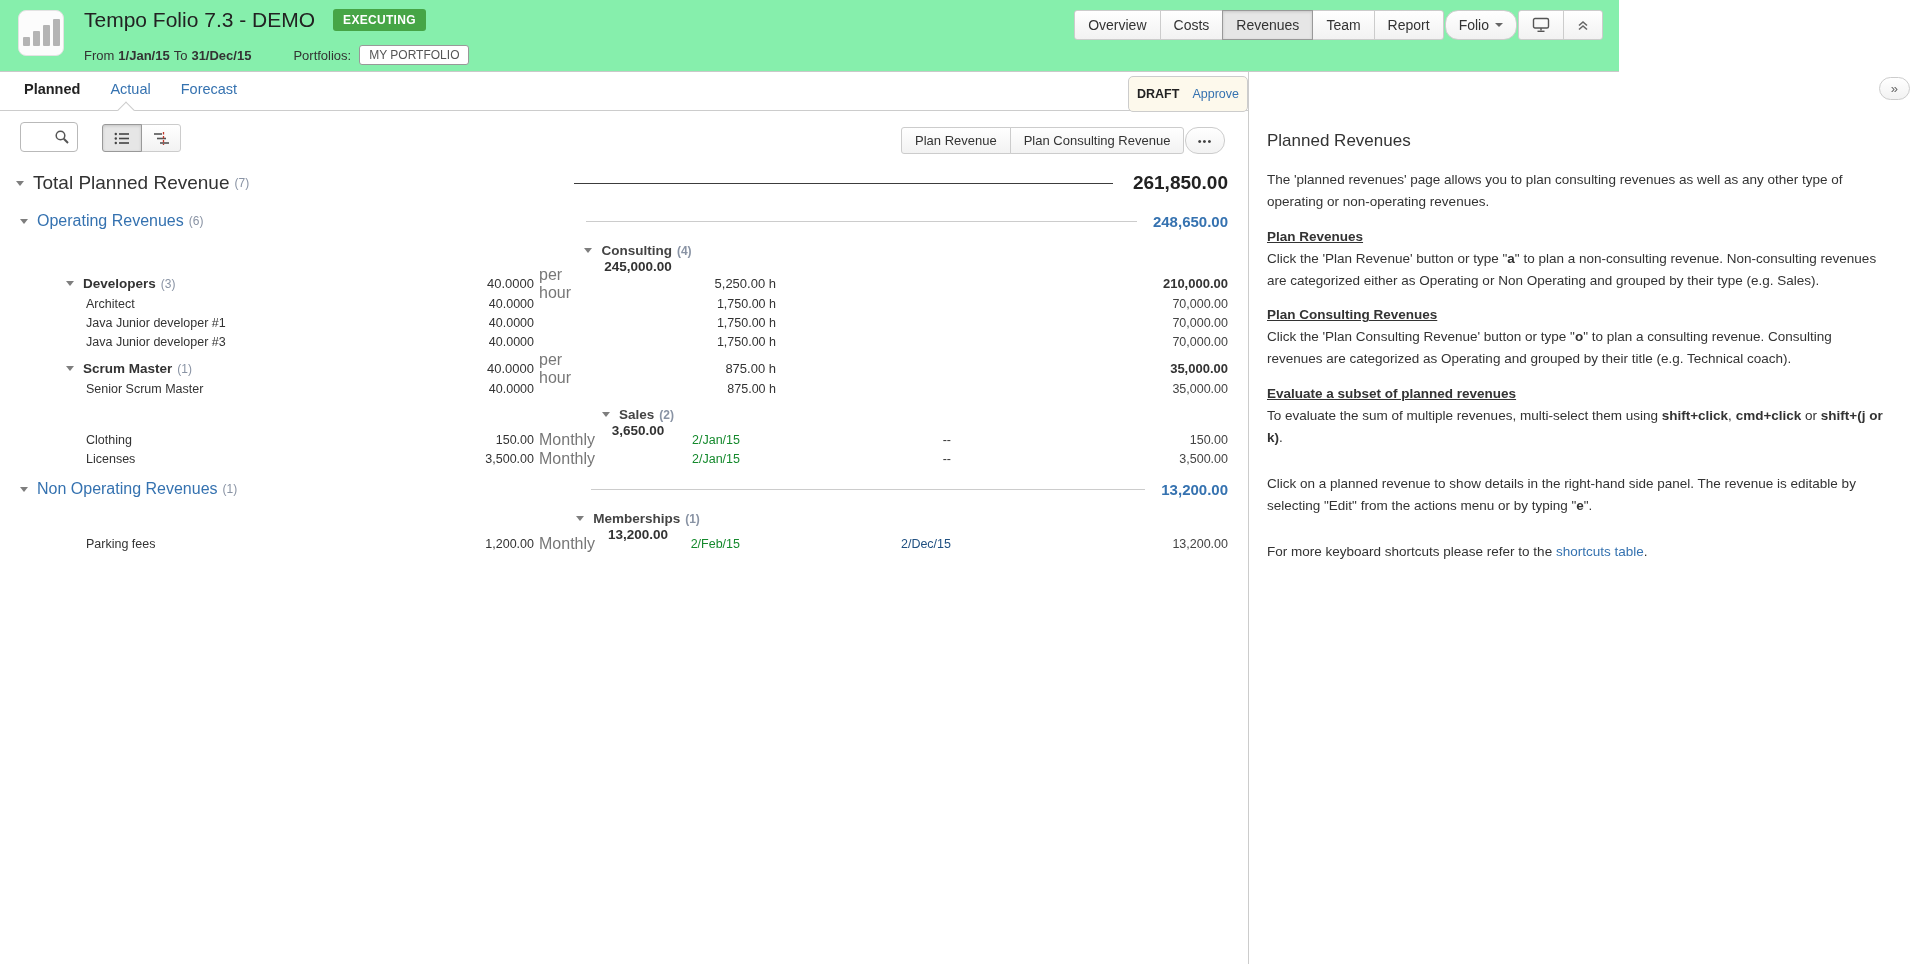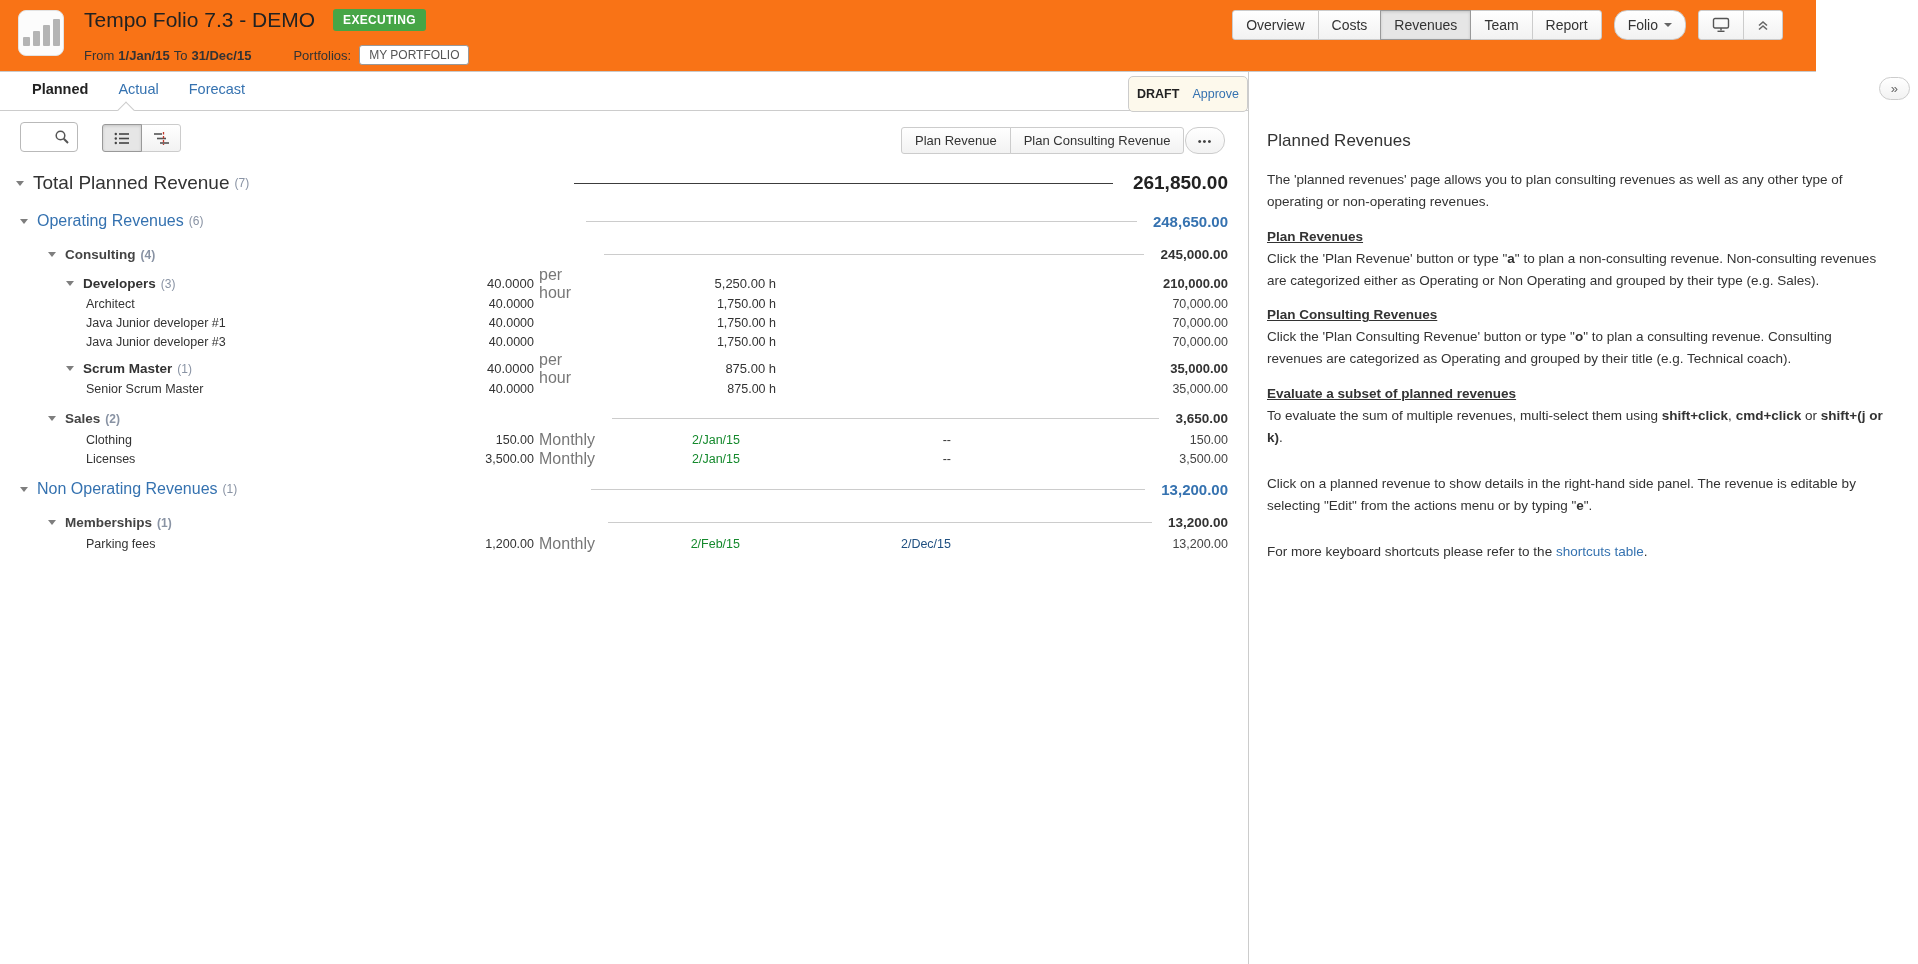--- a/index.html
+++ b/index.html
@@ -4,51 +4,51 @@
 <style>
   * { box-sizing: border-box; margin: 0; padding: 0; }
   html,body { width:1918px; height:964px; overflow:hidden; }
   body {
     font-family: "Liberation Sans", sans-serif;
     background:#fff; color:#333; position:relative;
     --accent:#3572b0; --green:#14892c; --navy:#205081; --badge:#46a546;
   }
 
   
-  .header { position:absolute; top:0; left:0; width:1816px; height:72px;
-            border-bottom:1px solid #c9c9c9; background:#f97316; }
+  .header { position:absolute; top:0; left:0; width:1619px; height:72px;
+            border-bottom:1px solid #c9c9c9; background:#86efac; }
   .logo { position:absolute; left:18px; top:10px; width:46px; height:46px;
           border:1px solid #e3e3e3; border-radius:8px; background:#fcfcfc;
           display:flex; align-items:flex-end; justify-content:center; gap:3px; padding-bottom:9px; }
   .logo i { display:block; width:7px; background:#b4b4b4; border-radius:1px; }
   .title-row { position:absolute; left:84px; top:8px; display:flex; align-items:center; gap:18px; }
   .app-title { font-size:21px; color:#222; }
   .badge { background:var(--badge); color:#fff; font-size:12px; font-weight:bold;
            padding:4px 10px; border-radius:3px; letter-spacing:.3px; }
   .meta-row { position:absolute; left:84px; top:45px; display:flex; align-items:center;
               font-size:13px; color:#333; }
   .meta-row b { margin:0 4px; }
   .portfolios-label { margin-left:38px; margin-right:8px; }
   .portfolio-chip { border:1px solid #999; border-radius:3px; padding:2px 9px;
                     font-size:12px; color:#555; background:#fff; cursor:pointer; }
 
-  .header-right { position:absolute; right:33px; top:10px; display:flex; gap:12px; align-items:flex-start; }
+  .header-right { position:absolute; right:16px; top:10px; display:flex; gap:1px; align-items:flex-start; }
   .btn { display:inline-flex; align-items:center; justify-content:center; gap:6px;
          background:linear-gradient(#ffffff,#f2f2f2); border:1px solid #ccc;
          color:#333; font-size:14px; font-family:inherit; padding:6px 13px; cursor:pointer; border-radius:13px; }
   .btn-group { display:inline-flex; }
   .btn-group .btn { border-radius:0; margin-left:-1px; }
   .btn-group .btn:first-child { border-radius:3px 0 0 3px; margin-left:0; }
   .btn-group .btn:last-child { border-radius:0 3px 3px 0; }
   .btn.active { background:#e6e6e6; border-color:#999; box-shadow:inset 0 1px 3px rgba(0,0,0,.15); z-index:1; }
   .caret-down { width:0; height:0; border-left:4px solid transparent; border-right:4px solid transparent;
                 border-top:4px solid #666; display:inline-block; }
 
   
-  .subnav { position:absolute; top:72px; left:8px; width:1348px; height:38px; }
+  .subnav { position:absolute; top:72px; left:0; width:1348px; height:38px; }
   .subnav-tabs { position:absolute; left:24px; top:9px; display:flex; gap:30px; font-size:14.5px; }
   .subnav-tab { cursor:pointer; color:var(--accent); }
   .subnav-tab.active { color:#222; font-weight:bold; }
   .subnav-divider { position:absolute; top:110px; left:0; width:1248px; height:1px; background:#ccc; }
   .notch { position:absolute; top:104px; left:120px; width:12px; height:12px; background:#fff;
            border-left:1px solid #ccc; border-top:1px solid #ccc; transform:rotate(45deg); }
   .draft-tab { position:absolute; top:76px; left:1128px; width:120px; height:36px;
                background:#fdf9ec; border:1px solid #ccc; border-radius:5px;
                display:flex; align-items:center; justify-content:center; gap:13px; font-size:12.5px; }
   .draft-label { font-weight:bold; color:#222; }
@@ -75,21 +75,21 @@
   .rule { flex:1; border-top:1px solid #ccc; margin:0 16px; }
   .amt { text-align:right; white-space:nowrap; }
 
   .r-total { height:34px; font-size:19px; color:#333; }
   .r-total .rule { border-top:1px solid #3c3c3c; margin:0 20px; }
   .r-total .amt { font-size:19px; font-weight:bold; color:#222; }
 
   .r-section { height:26px; margin-top:8px; font-size:16px; color:var(--accent); padding-left:4px; }
   .r-section .amt { font-size:15px; font-weight:bold; color:var(--accent); }
 
-  .r-group { height:23px; margin-top:9px; font-size:13.5px; font-weight:bold; color:#444; padding-left:32px; }
+  .r-group { height:23px; margin-top:9px; font-size:13.5px; font-weight:bold; color:#444; padding-left:32px;flex-direction:column; }
   .r-group .amt { font-size:13.5px; color:#333; }
 
   .r-subgroup { height:21px; margin-top:7px; font-size:13.5px; }
   .r-subgroup .lbl { font-weight:bold; color:#333; }
   .r-subgroup .amt, .r-subgroup .c-rate, .r-subgroup .c3 { font-size:13px; }
   .r-subgroup .amt { font-weight:bold; }
   .r-subgroup { padding-left:50px; }
 
   .r-leaf { height:19px; font-size:12.5px; color:#333; padding-left:70px; }
   .r-leaf .amt { color:#444; }

